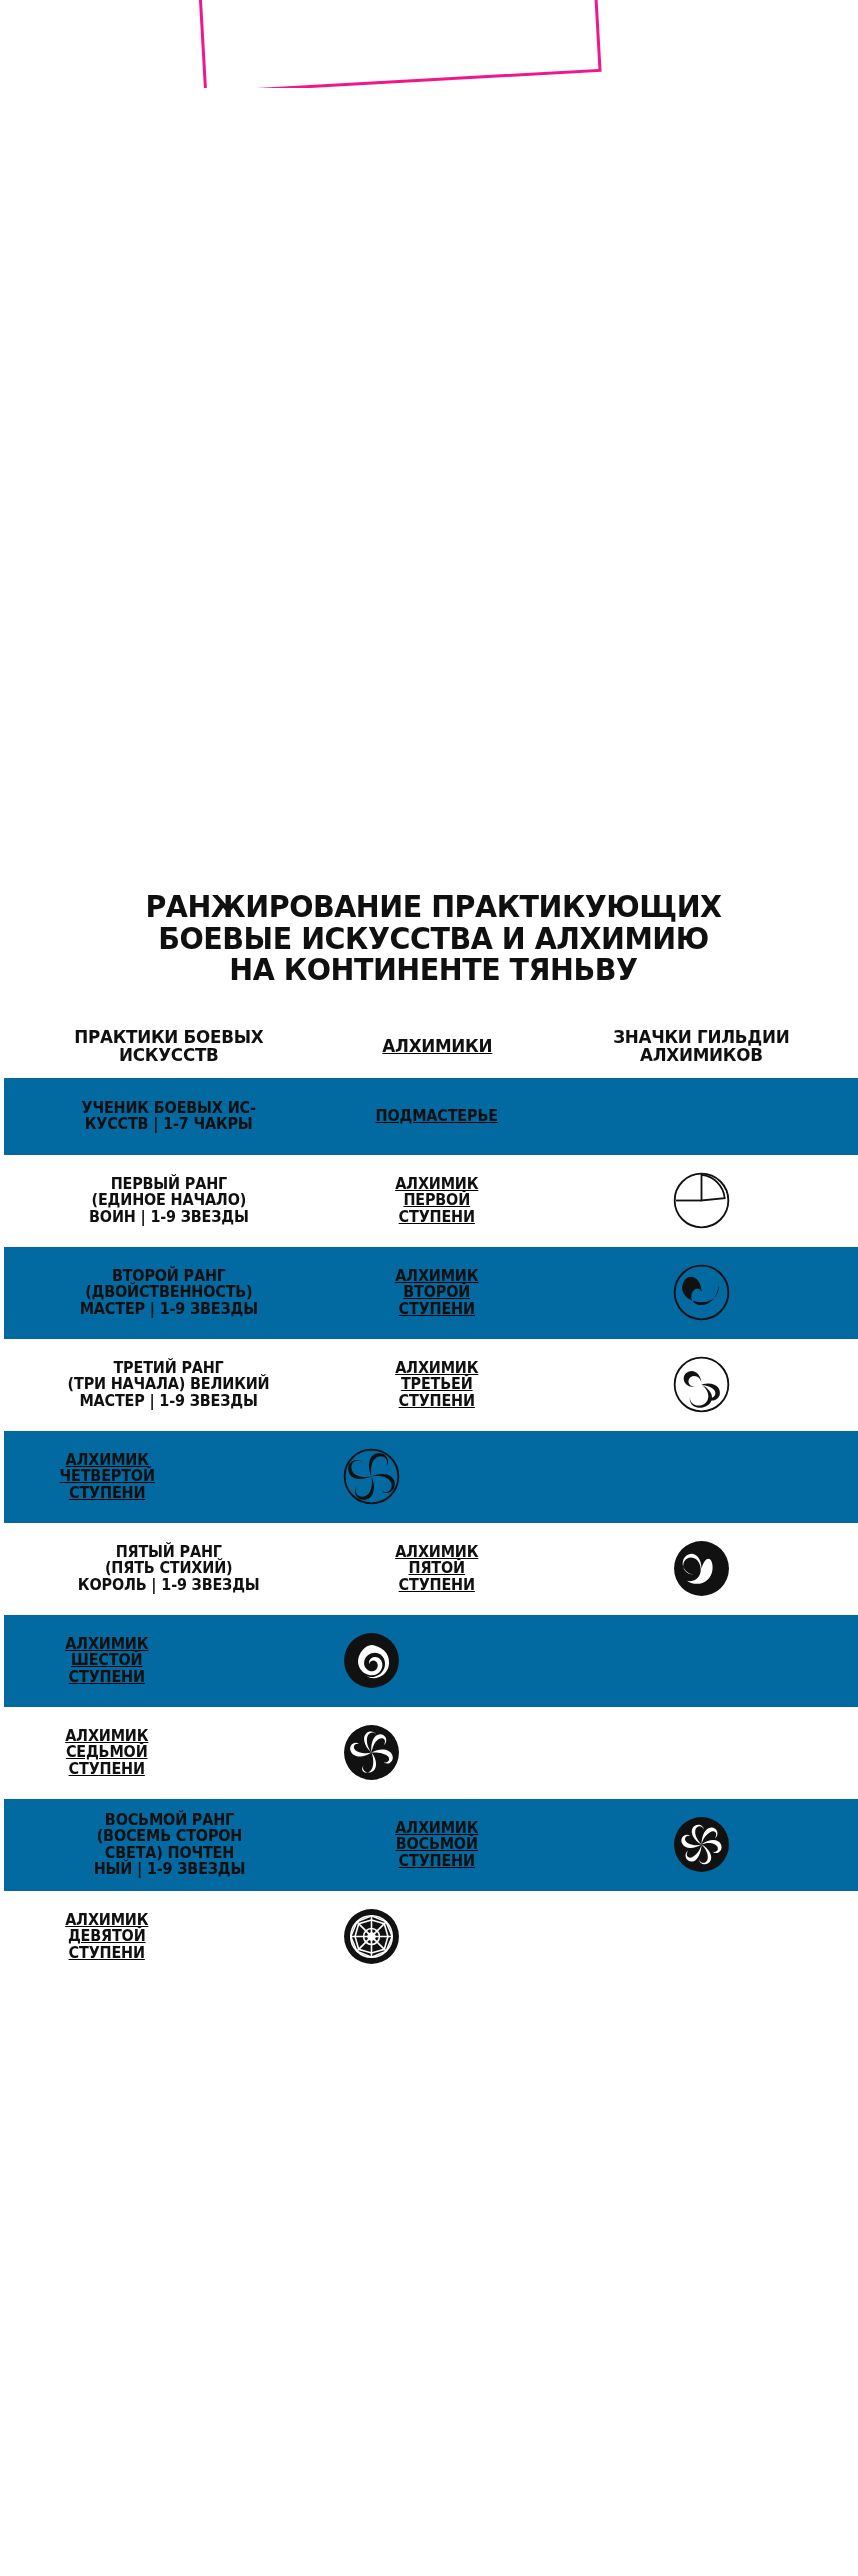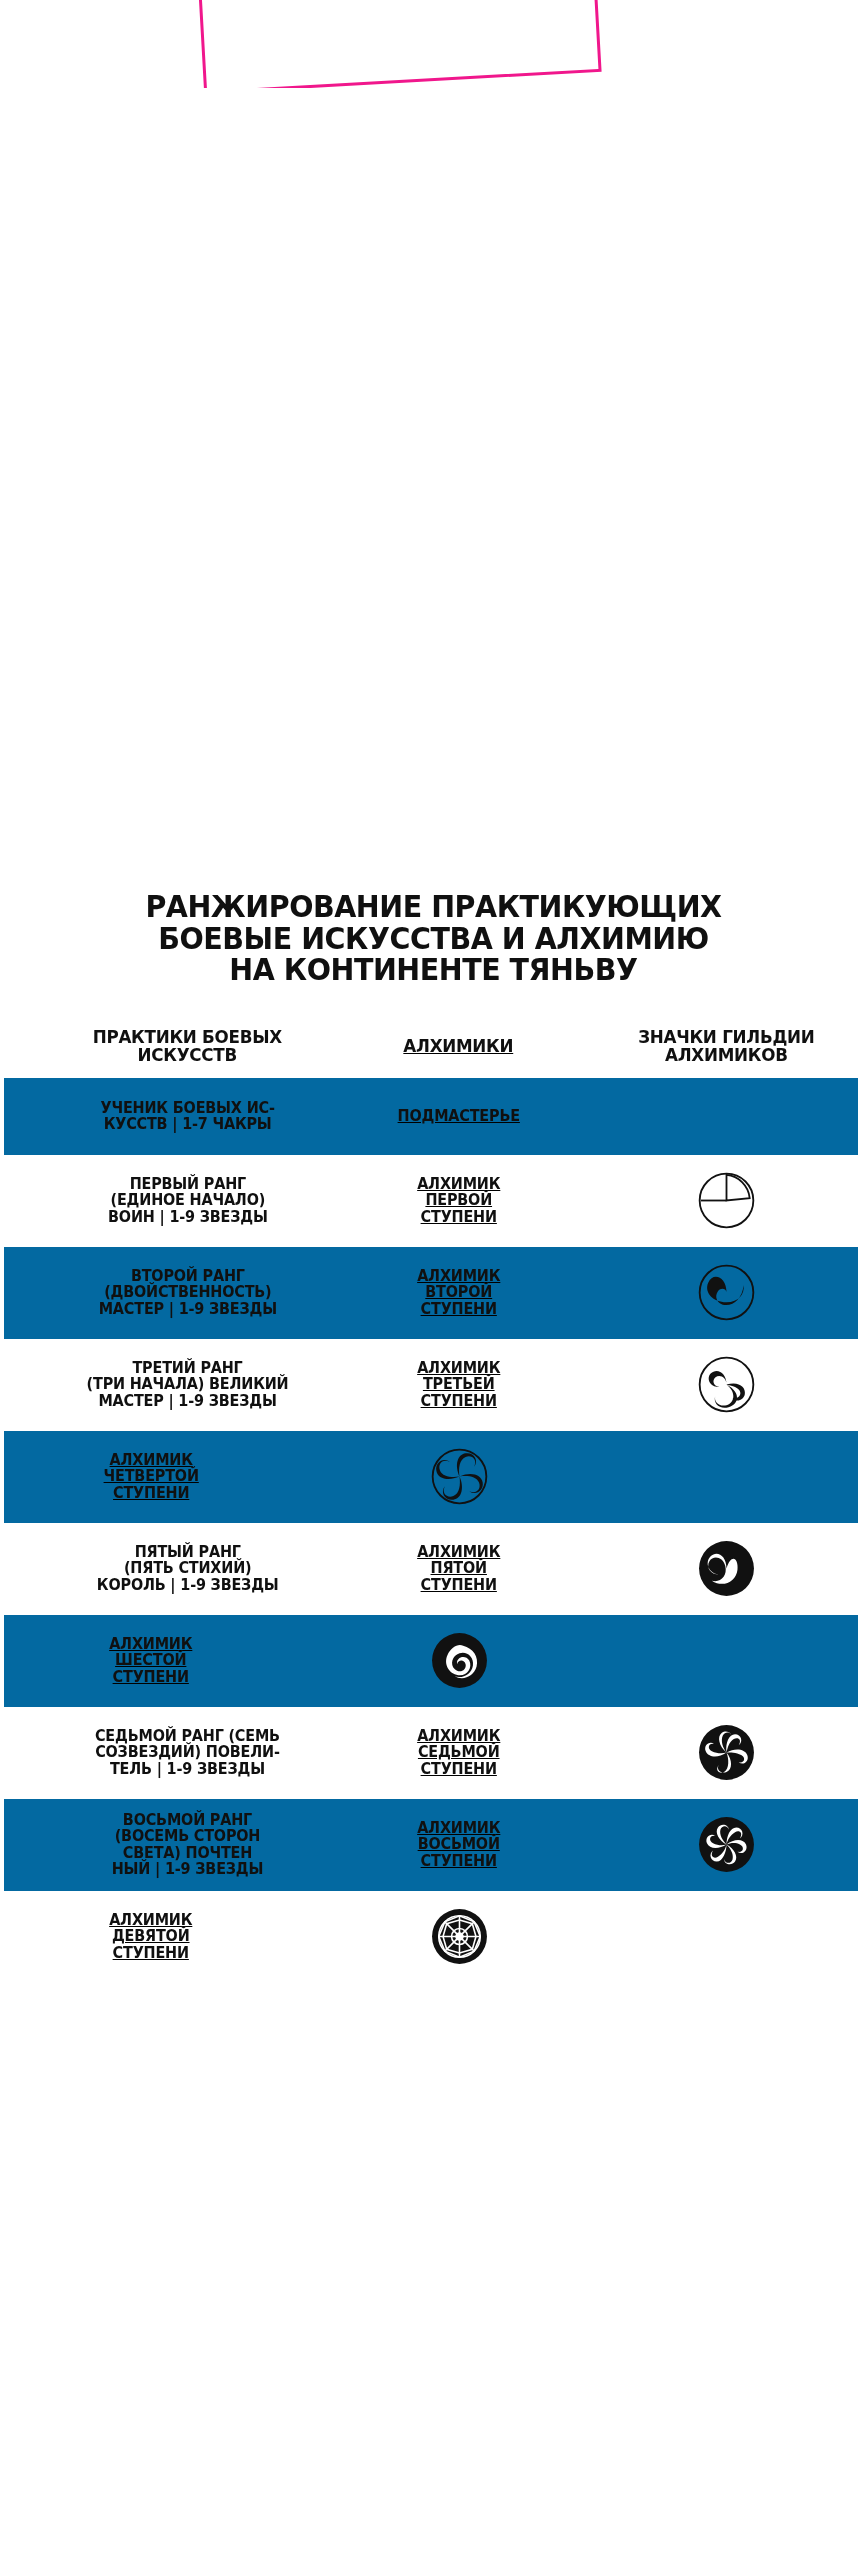--- a/index.html
+++ b/index.html
@@ -104,21 +104,20 @@
   }
   .data-row.shade-0 { background: #ffffff; }
   .data-row.shade-1 { background: #0369a1; }
 
   .cell {
     display: flex;
     align-items: center;
     justify-content: center;
     padding: 8.2px 7.2px;
     box-sizing: border-box;
-    margin-left: 44px;
   }
   .cell-text {
     font-family: "DejaVu Sans", sans-serif;
     font-weight: bold;
     font-size: 15.5px;
     line-height: 1.06;
     letter-spacing: -0.2px;
     color: #101010;
     text-transform: uppercase;
     text-align: center;
@@ -292,25 +291,20 @@
       </div>
       <div class="col-c cell badge-cell">
         <svg class="badge" viewBox="0 0 100 100">
           <circle cx="50" cy="50" r="45" fill="#111"></circle>
           <path d="M56 26 C72 30 82 44 78 60 C74 76 56 84 42 76 C56 80 70 72 72 58 C74 44 62 34 50 38 C38 42 34 56 42 64 C50 72 62 66 60 56 C58 48 48 48 46 56 C44 44 60 40 66 50 C72 62 62 76 48 74 C32 72 24 56 30 42 C36 28 48 22 56 26 Z" fill="#fff"></path>
         </svg>
       </div>
     </div>
 
     <div class="row data-row shade-0">
-      <div class="col-a cell">
-        <div class="cell-text">СЕДЬМОЙ РАНГ (СЕМЬ
-СОЗВЕЗДИЙ) ПОВЕЛИ-
-ТЕЛЬ | 1-9 ЗВЕЗДЫ</div>
-      </div>
       <div class="col-b cell">
         <div class="cell-text">АЛХИМИК
 СЕДЬМОЙ
 СТУПЕНИ</div>
       </div>
       <div class="col-c cell badge-cell">
         <svg class="badge" viewBox="0 0 100 100">
           <circle cx="50" cy="50" r="45" fill="#111"></circle>
           <g fill="#fff">
             <path d="M50 50 C48 34 54 20 64 20 C74 20 78 32 70 38 C76 28 68 24 62 28 C54 33 52 42 50 50 Z"></path>

